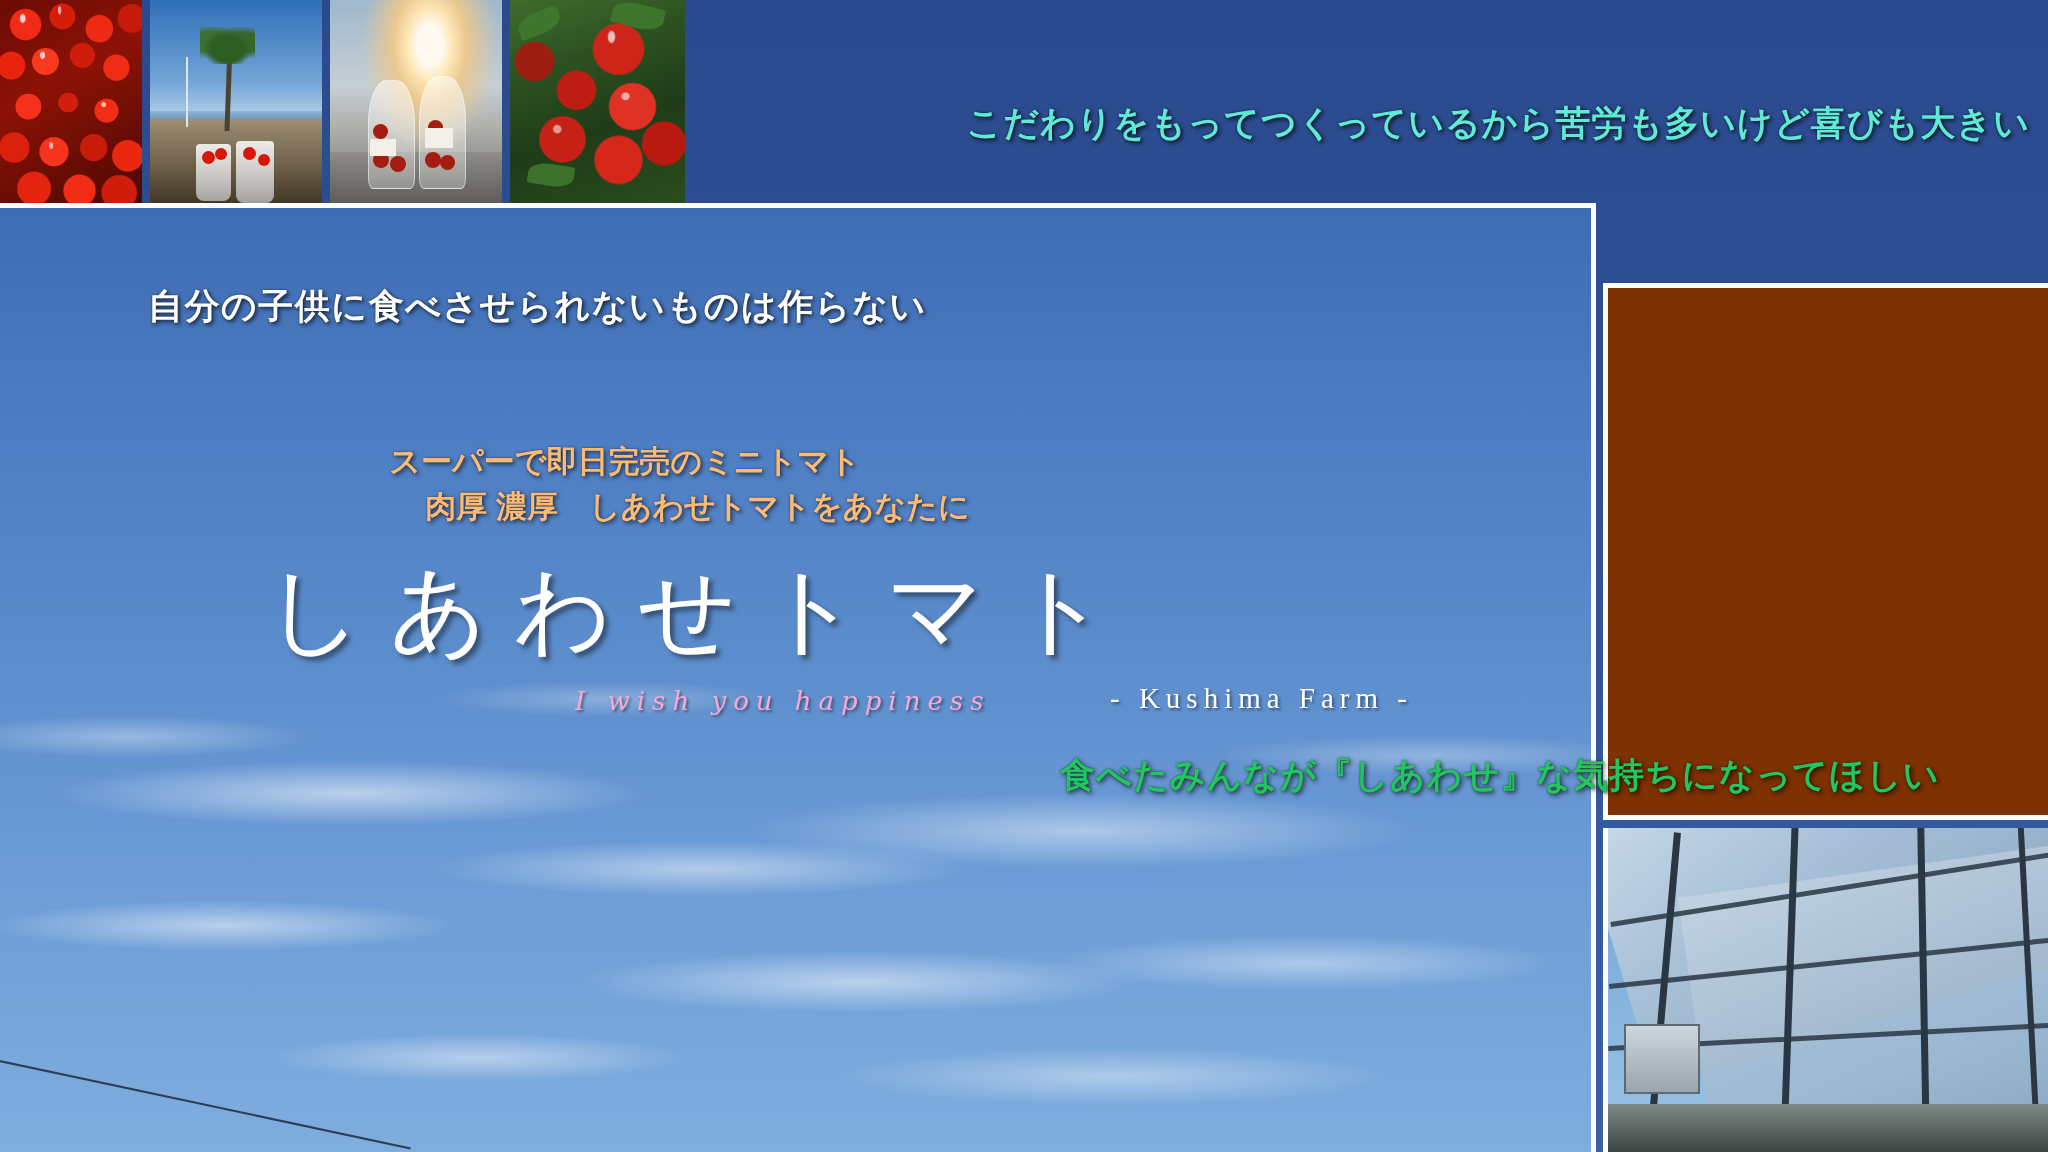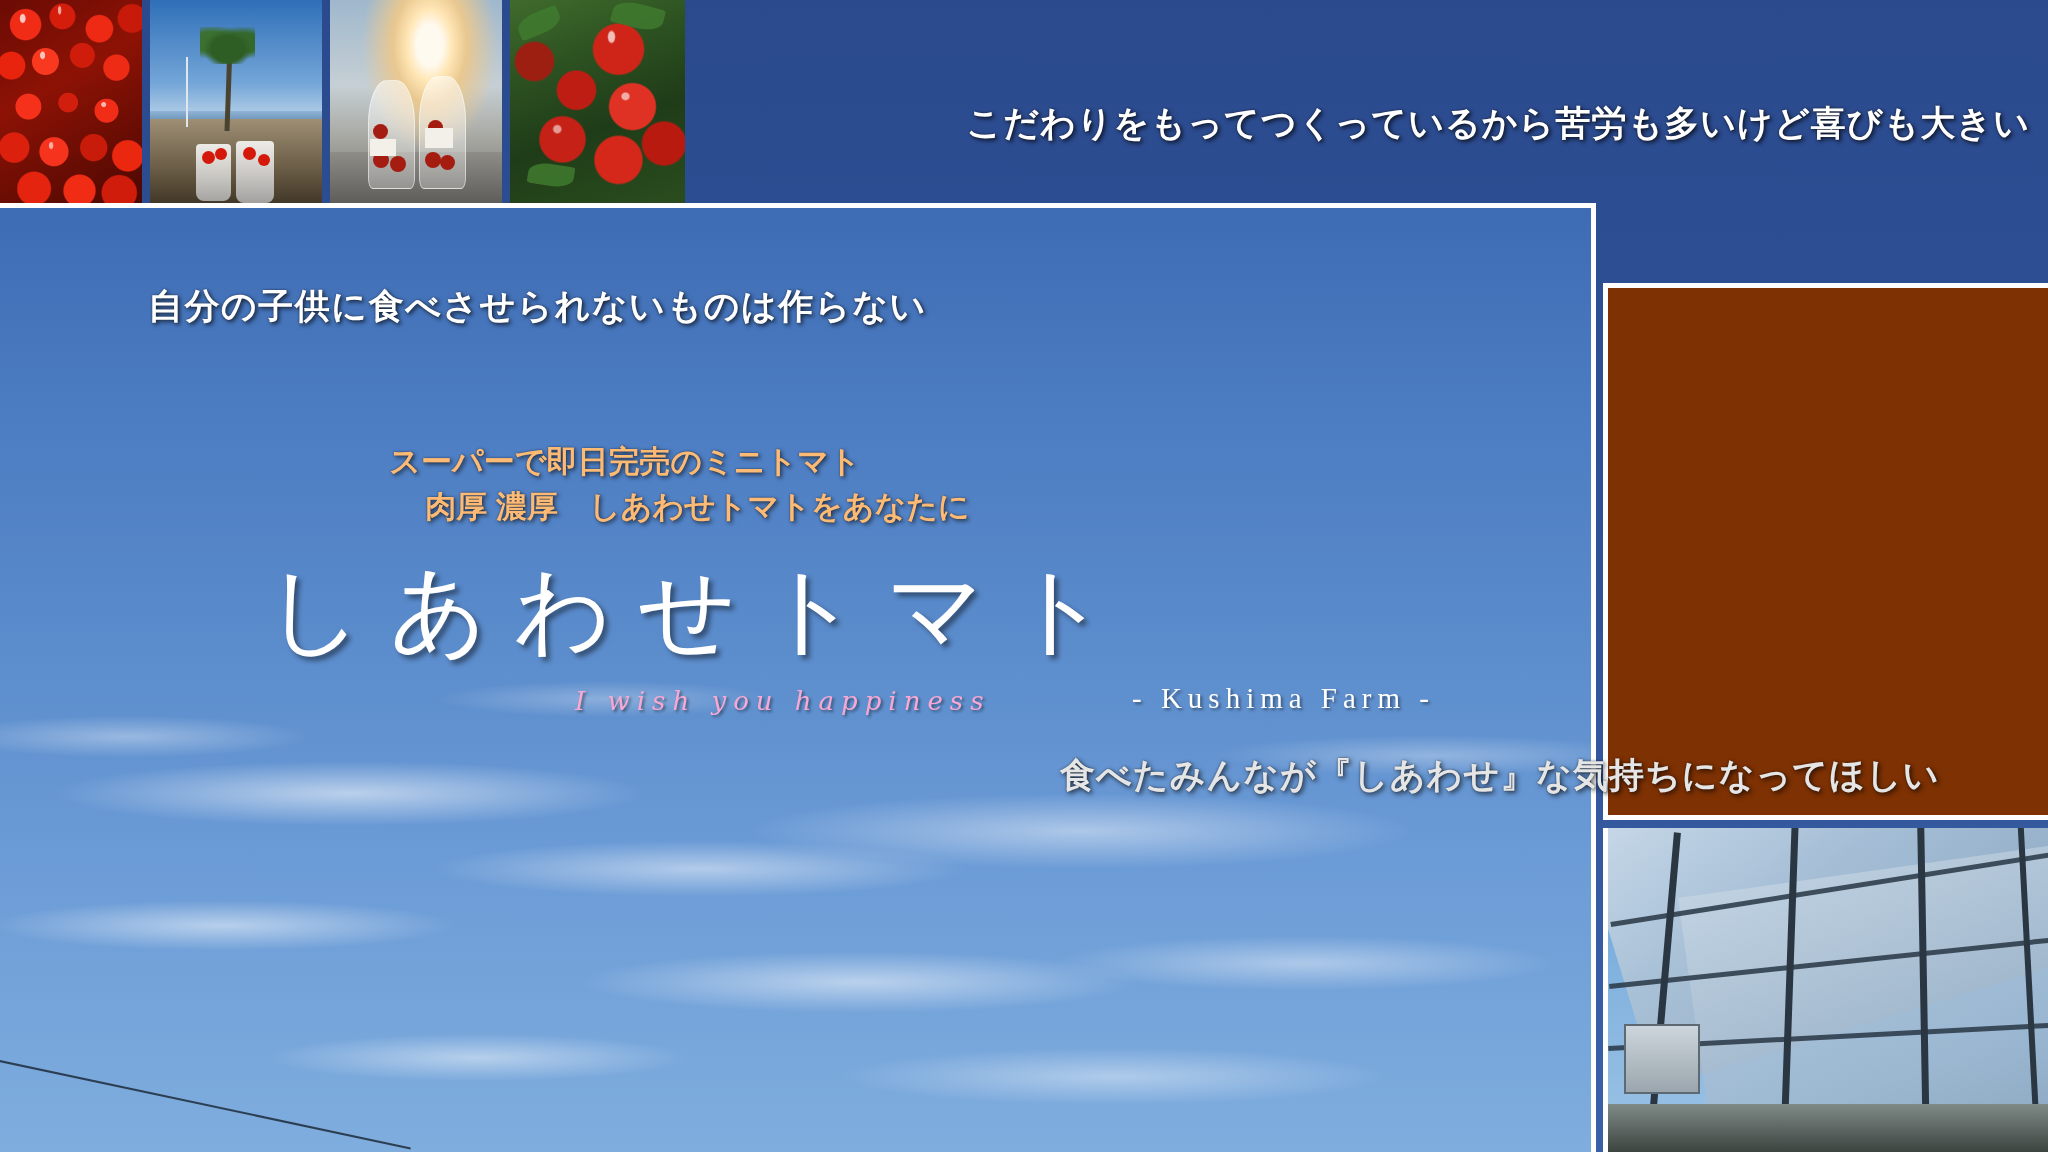--- a/index.html
+++ b/index.html
@@ -106,21 +106,21 @@
   .p4 .leaf{position:absolute;background:#3f7a2f;border-radius:50% 10%;opacity:.85;}
   .p4 .spec{position:absolute;inset:0;background:
      radial-gradient(ellipse at 58% 18%,rgba(255,255,255,.7) 0 2%,transparent 3%),
      radial-gradient(ellipse at 66% 47%,rgba(255,255,255,.6) 0 2%,transparent 3%),
      radial-gradient(ellipse at 27% 63%,rgba(255,255,255,.55) 0 1.8%,transparent 2.8%);}
 
   
   .cap-top{
     position:absolute;left:940px;top:100px;width:1090px;
     text-align:right;
-    color:#ffffff;font-weight:bold;font-size:35px;letter-spacing:1px;
+    color:#5eead4;font-weight:bold;font-size:35px;letter-spacing:1px;
     text-shadow:2px 2px 4px rgba(0,0,0,.75),0 0 2px rgba(0,0,0,.6);
     white-space:nowrap;
   }
 
   
   .sky-panel{
     position:absolute;left:0;top:203px;width:1596px;height:949px;
     border:5px solid #ffffff;border-left:none;border-bottom:none;
     box-sizing:border-box;overflow:hidden;
     background:
@@ -171,25 +171,24 @@
     font-style:italic;font-size:26px;letter-spacing:7px;font-weight:500;
     text-shadow:2px 2px 3px rgba(0,0,0,.45);
     white-space:nowrap;
   }
   .logo-farm{
     position:absolute;left:1110px;top:682px;
     color:#ffffff;font-family:"Liberation Serif","DejaVu Serif",serif;
     font-size:29px;letter-spacing:6px;
     text-shadow:2px 2px 3px rgba(0,0,0,.45);
     white-space:nowrap;
-    margin-left:22px;
   }
   .cap-bottom{
     position:absolute;left:1060px;top:752px;
-    color:#e5e5e5;font-weight:bold;font-size:35px;letter-spacing:1px;
+    color:#22c55e;font-weight:bold;font-size:35px;letter-spacing:1px;
     text-shadow:2px 2px 5px rgba(0,0,0,.7),0 0 2px rgba(0,0,0,.5);
     white-space:nowrap;z-index:40;
   }
 
   
   .brown-panel{
     position:absolute;left:1603px;top:283px;width:445px;height:537px;
     background:#7e3103;
     border-top:5px solid #ffffff;border-left:5px solid #ffffff;
     border-bottom:5px solid #ffffff;

